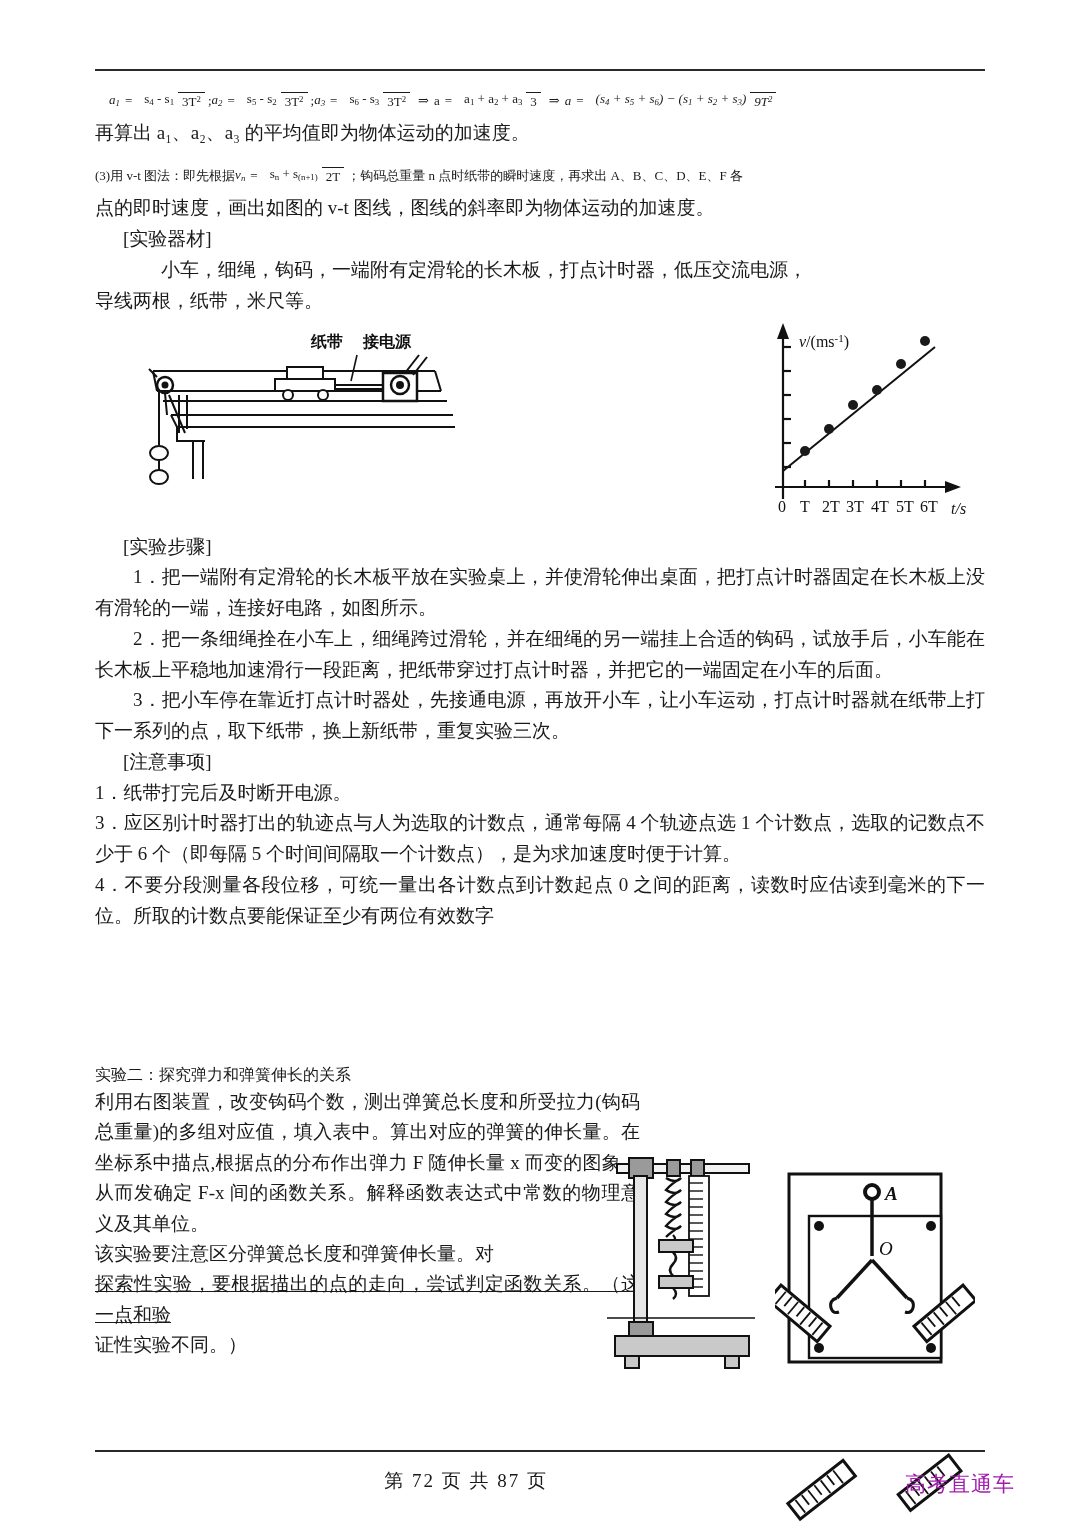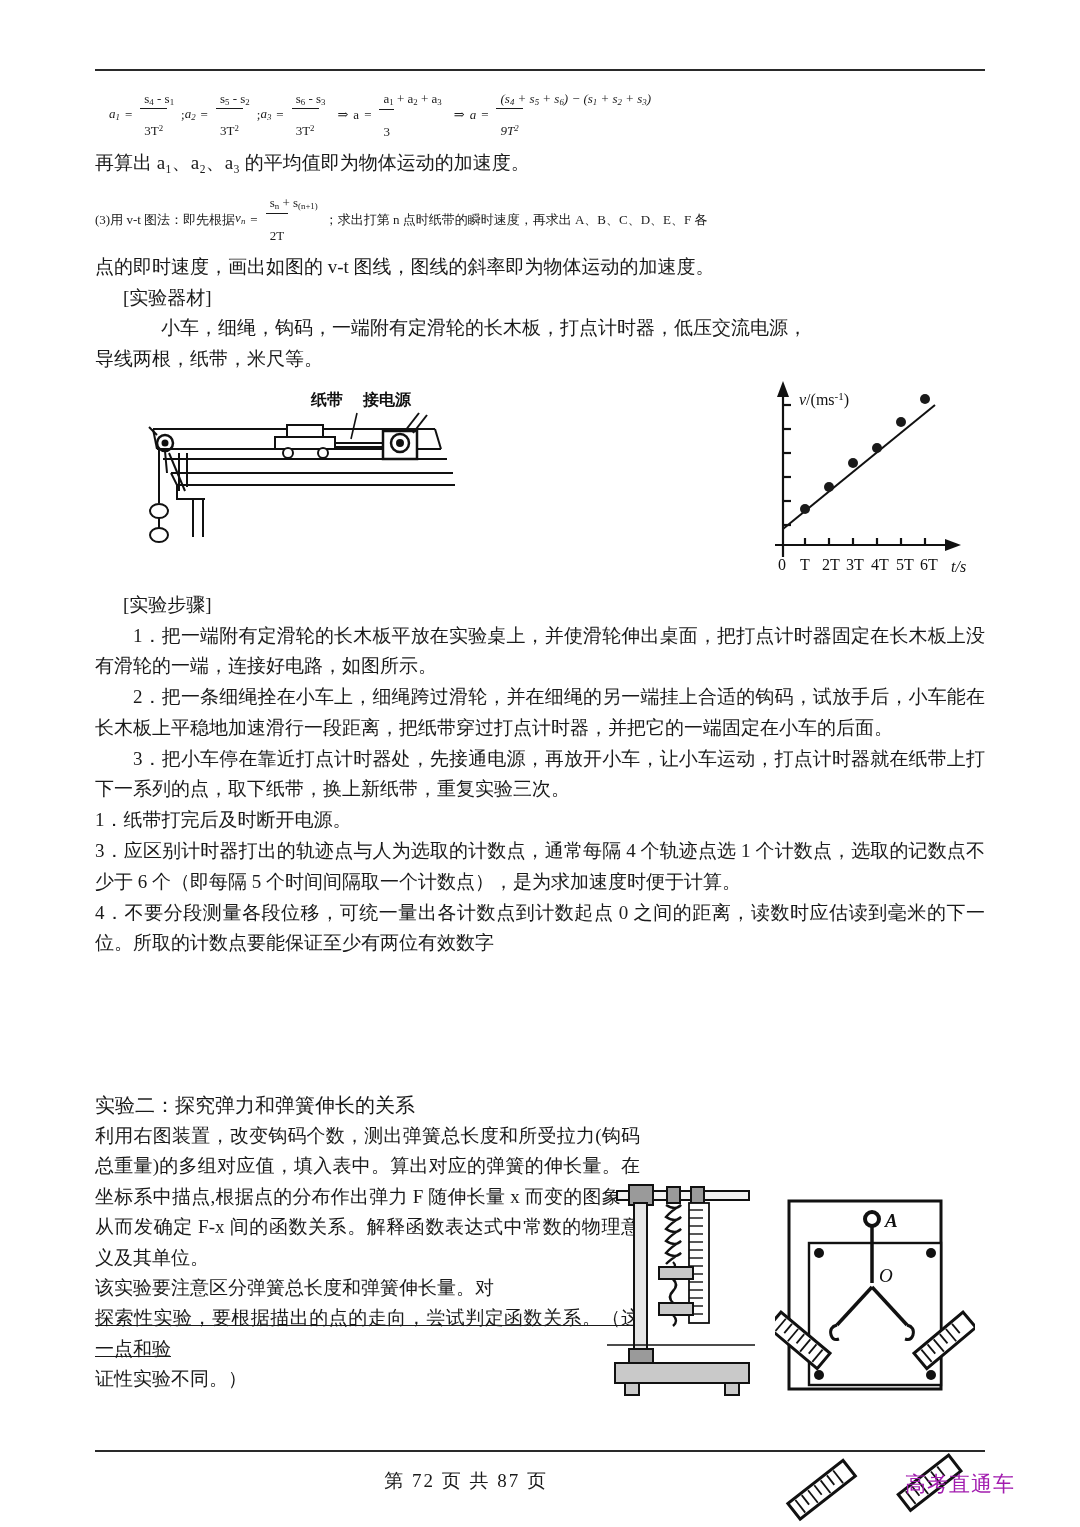--- a/index.html
+++ b/index.html
@@ -40,27 +40,26 @@
   .formula-row {
     display: flex;
     align-items: center;
     font-size: 13px;
     line-height: 1;
     white-space: nowrap;
     padding-left: 14px;
   }
   .frac {
     display: inline-flex;
-    flex-direction: column;
-    align-items: flex-start;
+    align-items: flex-end;
     vertical-align: middle;
     margin: 0 3px;
   }
   .frac .num { padding: 0 4px 1px 4px; }
-  .frac .den { padding: 15px 4px 0 4px; border-top: 1px solid #1a1a1a; }
+  .frac .den { padding: 2px 4px 0 4px; border-top: 1px solid #1a1a1a; }
   .it { font-style: italic; }
   sub { font-size: 0.68em; vertical-align: -0.28em; }
   sup { font-size: 0.68em; vertical-align: 0.5em; }
   .op { margin: 0 5px; }
 
   .para {
     font-size: 19px;
     line-height: 1.62;
     margin: 0;
     text-align: justify;
@@ -181,21 +180,21 @@
     <div class="gap-m"></div>
 
     <div class="formula-row" style="padding-left:0;">
       <span>(3)用 v-t 图法：即先根据 </span>
       <span class="it">v<sub>n</sub></span>
         <span class="op">=</span>
       <span class="frac">
         <span class="num">s<sub>n</sub> + s<sub>(n+1)</sub></span>
         <span class="den">2T</span>
       </span>
-      <span>；求出打第 n 点时纸带的瞬时速度，再求出 A、B、C、D、E、F 各</span>
+      <span>；钩码总重量 n 点时纸带的瞬时速度，再求出 A、B、C、D、E、F 各</span>
     </div>
     <div class="gap-s"></div>
     <p class="para">点的即时速度，画出如图的 v-t 图线，图线的斜率即为物体运动的加速度。</p>
 
     <p class="para bold" style="padding-left:28px;">[实验器材]</p>
     <p class="para" style="padding-left:28px;text-indent:2em;">小车，细绳，钩码，一端附有定滑轮的长木板，打点计时器，低压交流电源，</p>
     <p class="para">导线两根，纸带，米尺等。</p>
 
     <div class="fig-row">
 
@@ -306,29 +305,30 @@
           </g>
         </svg>
       </div>
     </div>
 
     <p class="para bold" style="padding-left:28px;">[实验步骤]</p>
     <p class="para indent">1．把一端附有定滑轮的长木板平放在实验桌上，并使滑轮伸出桌面，把打点计时器固定在长木板上没有滑轮的一端，连接好电路，如图所示。</p>
     <p class="para indent">2．把一条细绳拴在小车上，细绳跨过滑轮，并在细绳的另一端挂上合适的钩码，试放手后，小车能在长木板上平稳地加速滑行一段距离，把纸带穿过打点计时器，并把它的一端固定在小车的后面。</p>
     <p class="para indent">3．把小车停在靠近打点计时器处，先接通电源，再放开小车，让小车运动，打点计时器就在纸带上打下一系列的点，取下纸带，换上新纸带，重复实验三次。</p>
 
+    <p class="para bold" style="padding-left:28px;">[注意事项]</p>
     <p class="para">1．纸带打完后及时断开电源。</p>
     <p class="para">3．应区别计时器打出的轨迹点与人为选取的计数点，通常每隔 4 个轨迹点选 1 个计数点，选取的记数点不少于 6 个（即每隔 5 个时间间隔取一个计数点），是为求加速度时便于计算。</p>
     <p class="para">4．不要分段测量各段位移，可统一量出各计数点到计数起点 0 之间的距离，读数时应估读到毫米的下一位。所取的计数点要能保证至少有两位有效数字</p>
 
     <div style="height:130px;"></div>
 
     <div class="exp2-wrap">
       <div class="exp2-text">
-        <p class="para bold" style="font-size:20px;">实验二：探究弹力和弹簧伸长的关系</p>
+        <p class="para bold" style="font-size:16px;">实验二：探究弹力和弹簧伸长的关系</p>
         <p class="para">利用右图装置，改变钩码个数，测出弹簧总长度和所受拉力(钩码总重量)的多组对应值，填入表中。算出对应的弹簧的伸长量。在坐标系中描点,根据点的分布作出弹力 F 随伸长量 x 而变的图象，从而发确定 F-x 间的函数关系。解释函数表达式中常数的物理意义及其单位。</p>
         <p class="para">该实验要注意区分弹簧总长度和弹簧伸长量。对</p>
         <p class="para underline-seg">探索性实验，要根据描出的点的走向，尝试判定函数关系。（这一点和验</p>
         <p class="para">证性实验不同。）</p>
       </div>
 
       <div class="spring-fig">
         <svg width="175" height="230" viewBox="0 0 175 230">
           <g stroke="#111" stroke-width="2">
 

